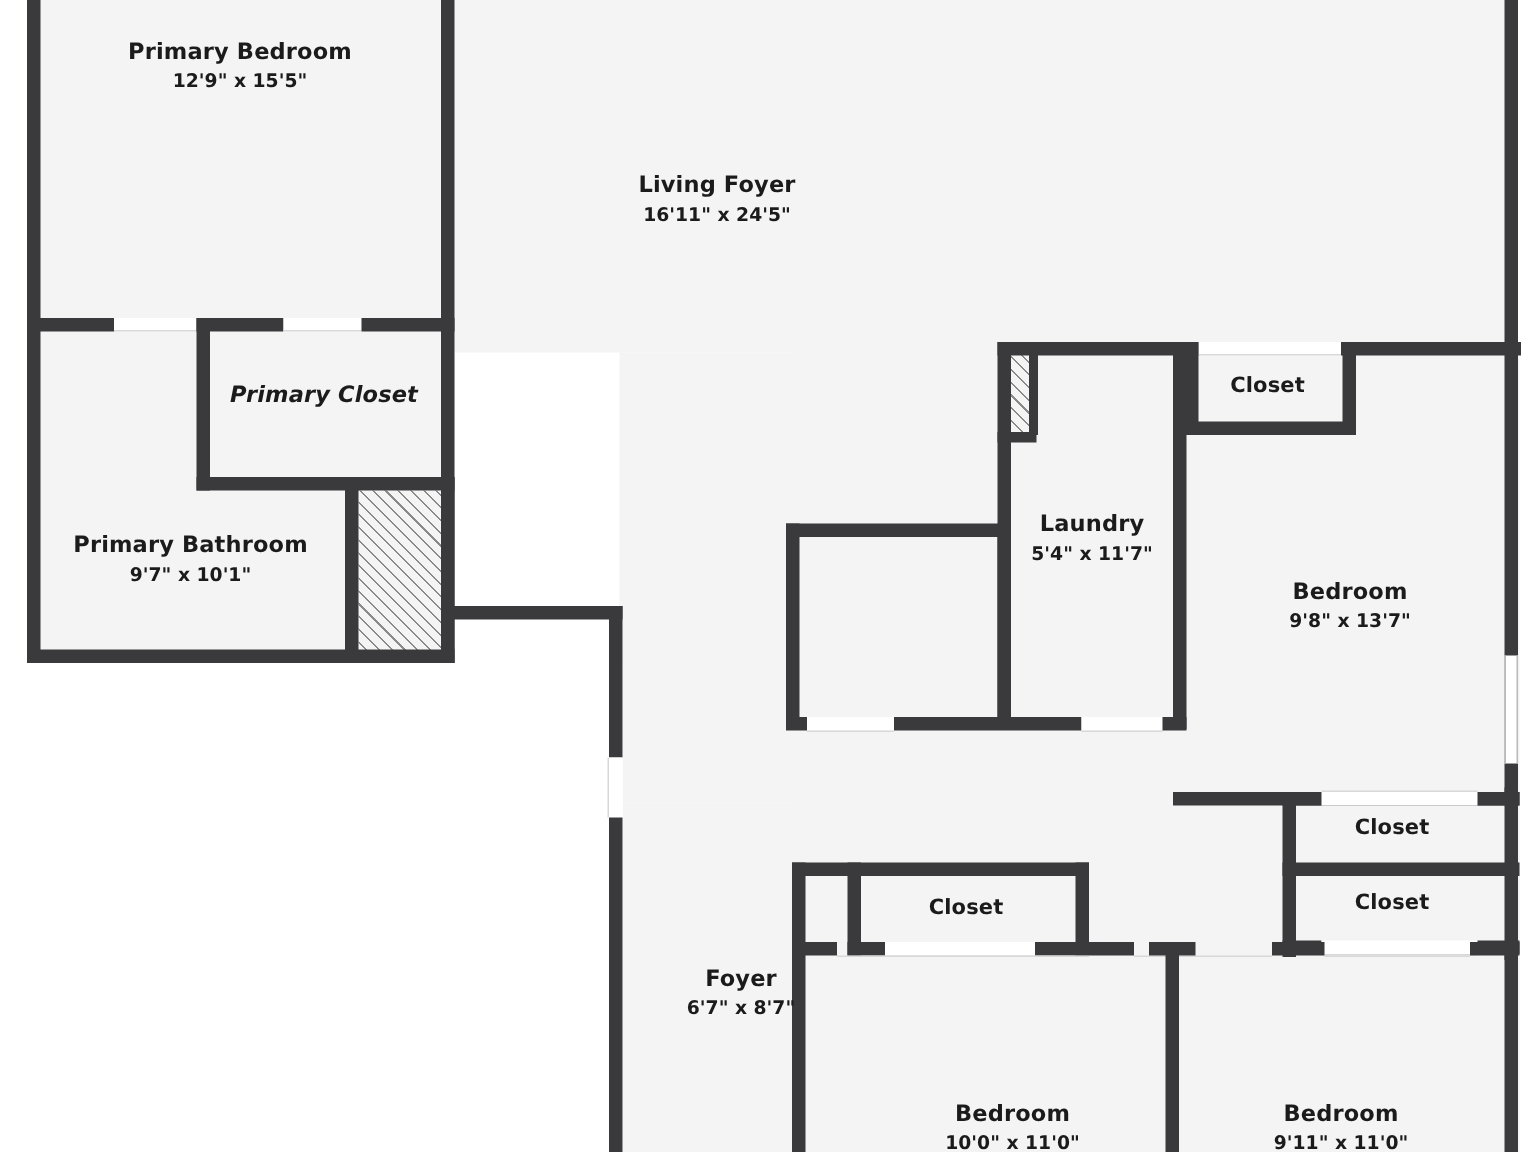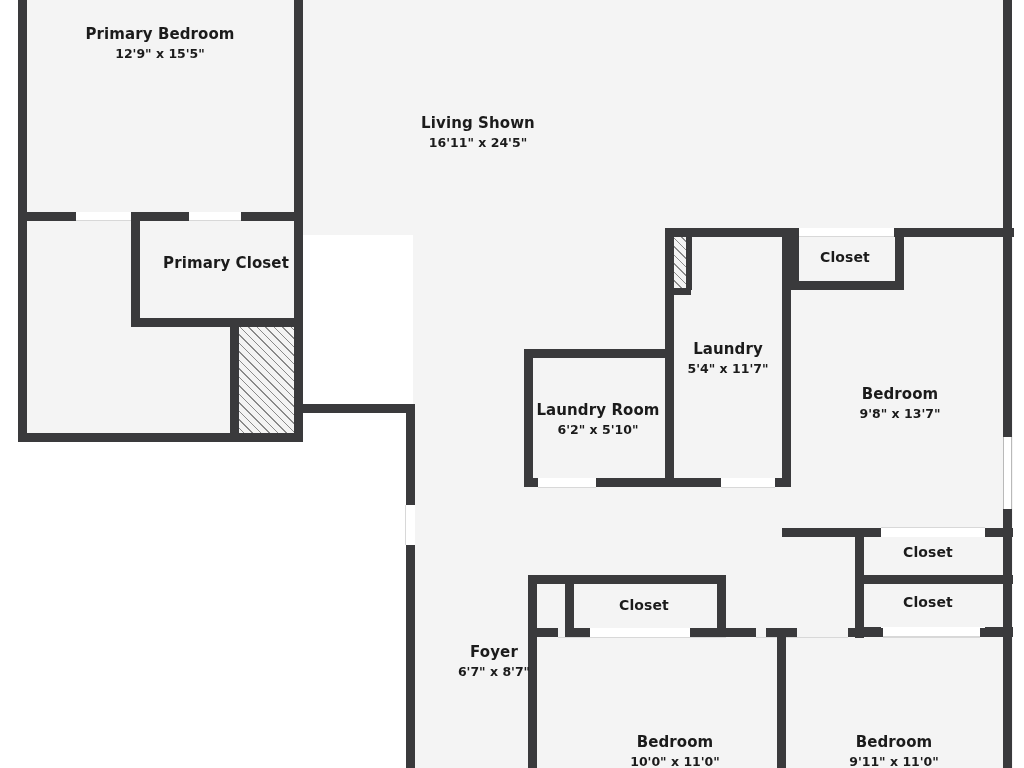--- a/index.html
+++ b/index.html
@@ -213,49 +213,49 @@
   <div class="hairline" style="left:883px; top:637px; width:97px; height:1px;"></div>
 
   <div class="wall" style="left:777px; top:628px; width:9px; height:142px;"></div>
   <div class="wall" style="left:766px; top:628px; width:31px; height:9px;"></div>
 
   <div class="label" style="left:160px; top:25px;">
     <span class="name">Primary Bedroom</span>
     <span class="dim">12'9" x 15'5"</span>
   </div>
 
-  <div class="label" style="left:226px; top:254px;">
+  <div class="label" style="left:216px; top:254px;font-style:italic;">
     <span class="name">Primary Closet</span>
   </div>
 
+  <div class="label" style="left:127px; top:354px;">
+    <span class="name">Primary Bathroom</span>
+    <span class="dim">9'7" x 10'1"</span>
+  </div>
 
   <div class="label" style="left:478px; top:114px;">
-    <span class="name">Living Shown</span>
+    <span class="name">Living Foyer</span>
     <span class="dim">16'11" x 24'5"</span>
   </div>
 
 
   <div class="label small" style="left:845px; top:249px;">
     <span class="name">Closet</span>
   </div>
 
   <div class="label" style="left:728px; top:340px;">
     <span class="name">Laundry</span>
     <span class="dim">5'4" x 11'7"</span>
   </div>
 
   <div class="label" style="left:900px; top:385px;">
     <span class="name">Bedroom</span>
     <span class="dim">9'8" x 13'7"</span>
   </div>
 
-  <div class="label" style="left:598px; top:401px;">
-    <span class="name">Laundry Room</span>
-    <span class="dim">6'2" x 5'10"</span>
-  </div>
 
   <div class="label small" style="left:928px; top:544px;">
     <span class="name">Closet</span>
   </div>
 
   <div class="label small" style="left:928px; top:594px;">
     <span class="name">Closet</span>
   </div>
 
   <div class="label small" style="left:644px; top:597px;">

